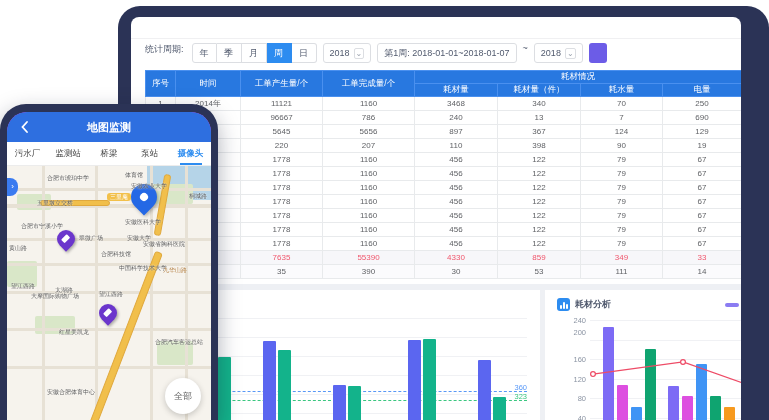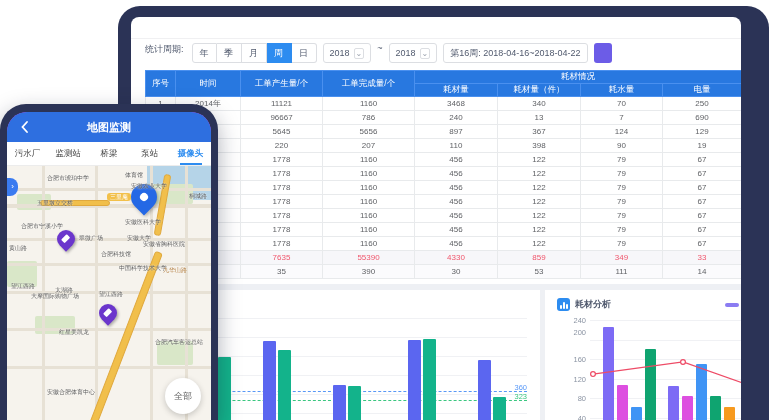--- a/index.html
+++ b/index.html
@@ -121,27 +121,27 @@
           <span class="seg-item">年</span>
           <span class="seg-item">季</span>
           <span class="seg-item">月</span>
           <span class="seg-item active">周</span>
           <span class="seg-item">日</span>
         </span>
       <span class="sel-box">
         <span>2018</span>
         <span class="sel-caret">⌄</span>
       </span>
+      <span class="inp-box">
+        <span>第1周: 2018-01-01~2018-01-07</span>
+      </span>
       <span>~</span>
       <span class="sel-box">
         <span>2018</span>
         <span class="sel-caret">⌄</span>
-      </span>
-      <span class="inp-box">
-        <span>第16周: 2018-04-16~2018-04-22</span>
       </span>
       <button class="btn btn-query">
         
         
       </button>
 
     </div>
 
     <table class="grid">
       <colgroup>

